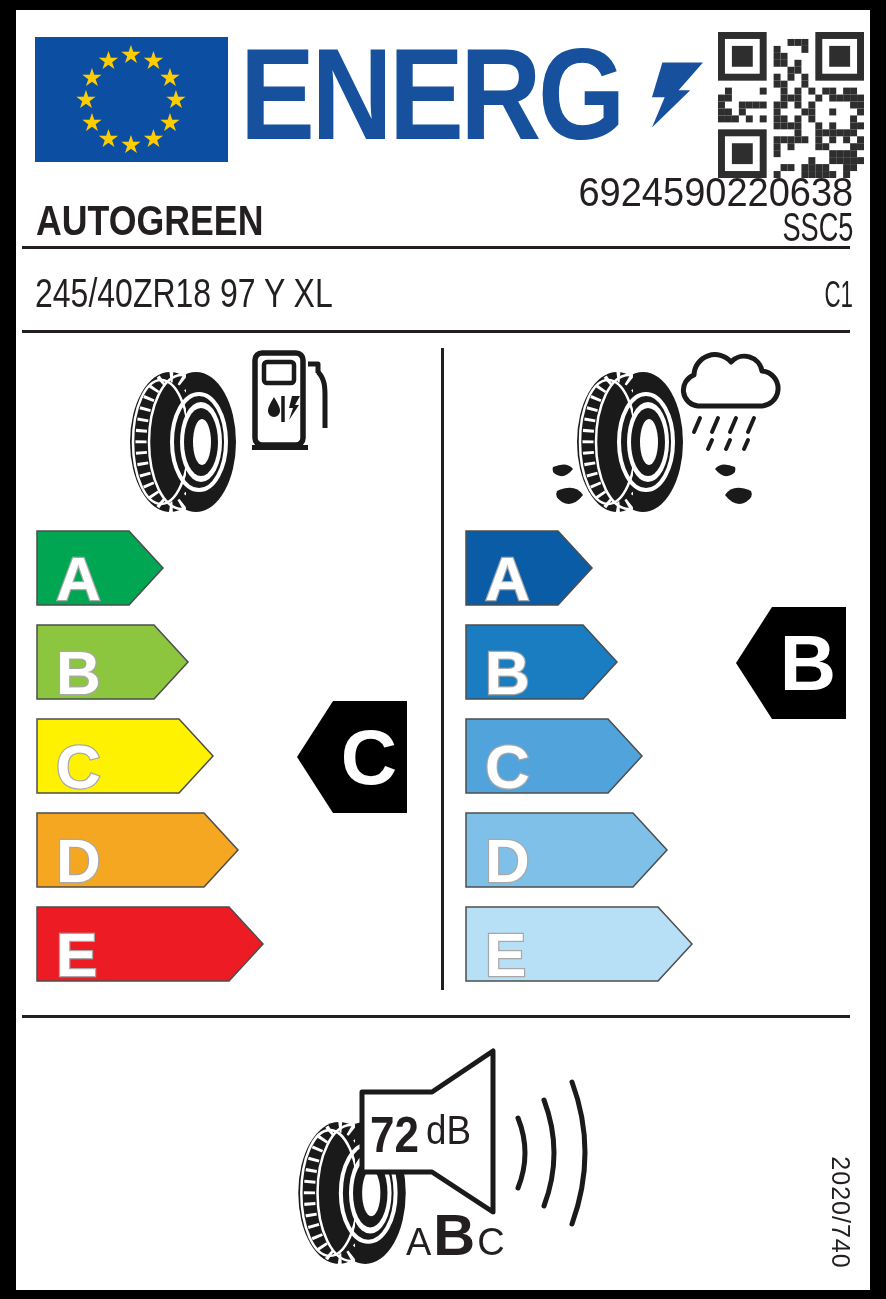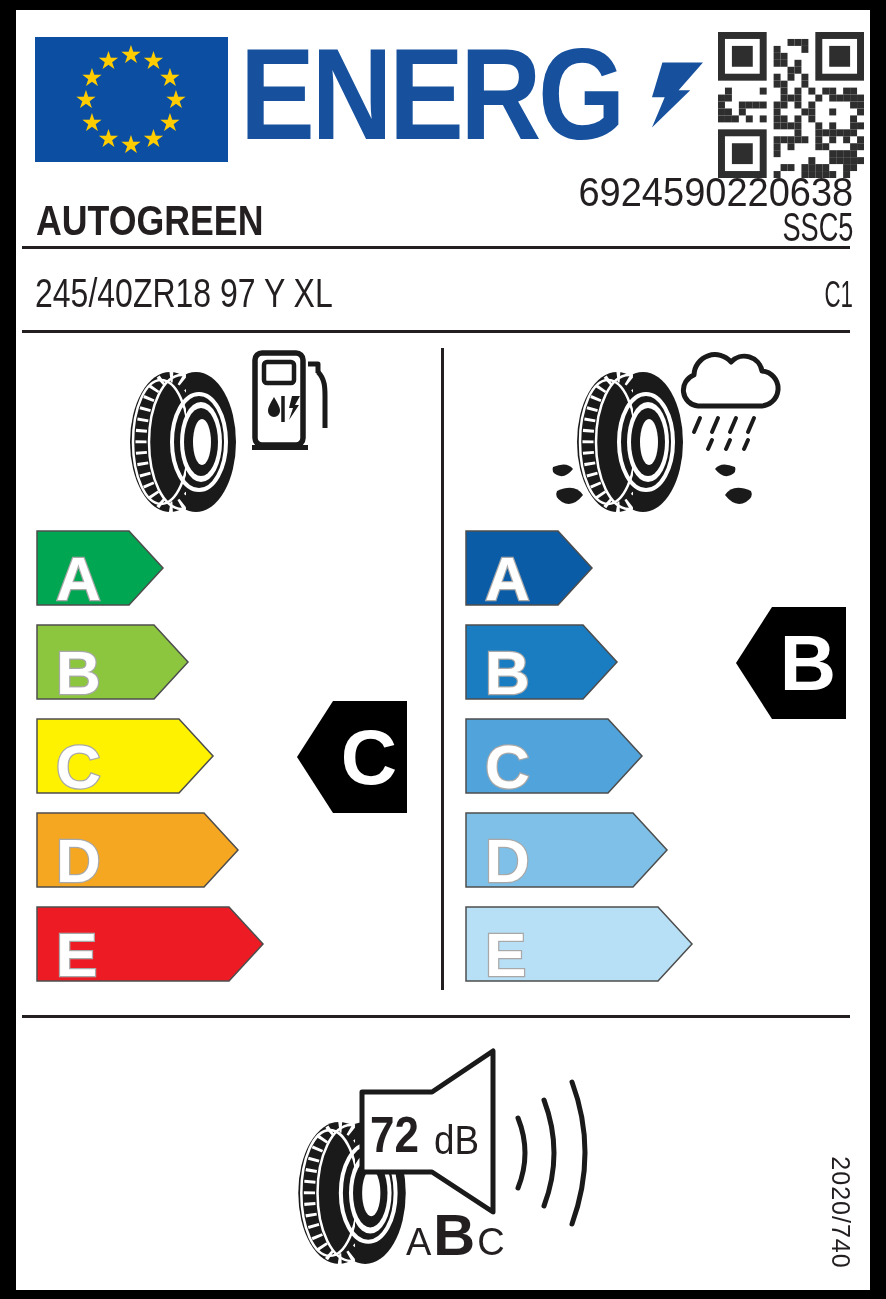--- a/index.html
+++ b/index.html
@@ -39,21 +39,21 @@
   .scale-svg{position:absolute;top:530px;}
   .scale-fuel{left:36px;}
   .scale-wet{left:465px;}
   .rating-arrow{position:absolute;}
   .arrow-fuel{left:297px;top:700px;}
   .arrow-wet{left:736px;top:606px;}
 
   
   .noise-tire{left:296px;top:1120px;}
   .speaker-svg{left:359px;top:1048px;}
-  .db-text{left:370px;top:1110px;display:flex;align-items:flex-end;gap:8px;white-space:nowrap;}
+  .db-text{left:370px;top:1110px;display:flex;align-items:flex-start;gap:0;white-space:nowrap;}
   .db-value{font-size:50px;font-weight:bold;line-height:1;transform:scaleX(0.88);transform-origin:left bottom;}
   .db-unit{font-size:40px;line-height:1;transform:scaleX(0.92);transform-origin:left bottom;}
   .waves-svg{left:512px;top:1078px;}
   .abc{left:406px;top:1206px;display:flex;align-items:baseline;gap:2px;line-height:1;}
   .abc .n-a{font-size:38px;}
   .abc .n-b{font-size:58px;font-weight:bold;}
   .abc .n-c{font-size:38px;}
   .regulation{left:780px;top:1198px;width:120px;text-align:center;font-size:25px;
     transform:rotate(90deg);white-space:nowrap;letter-spacing:1px;}
 </style>

